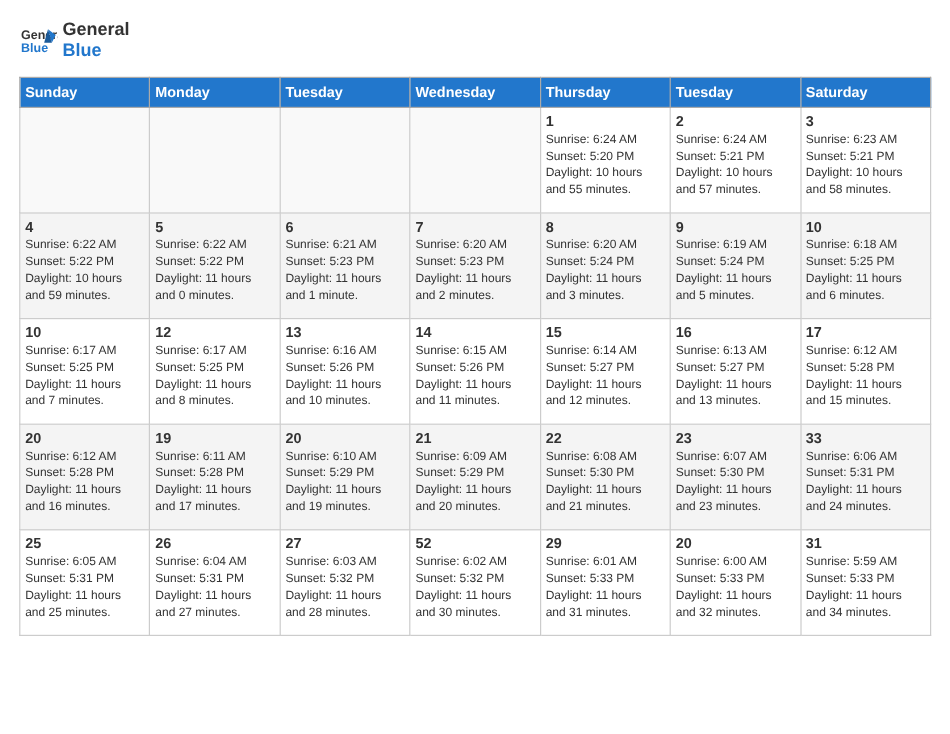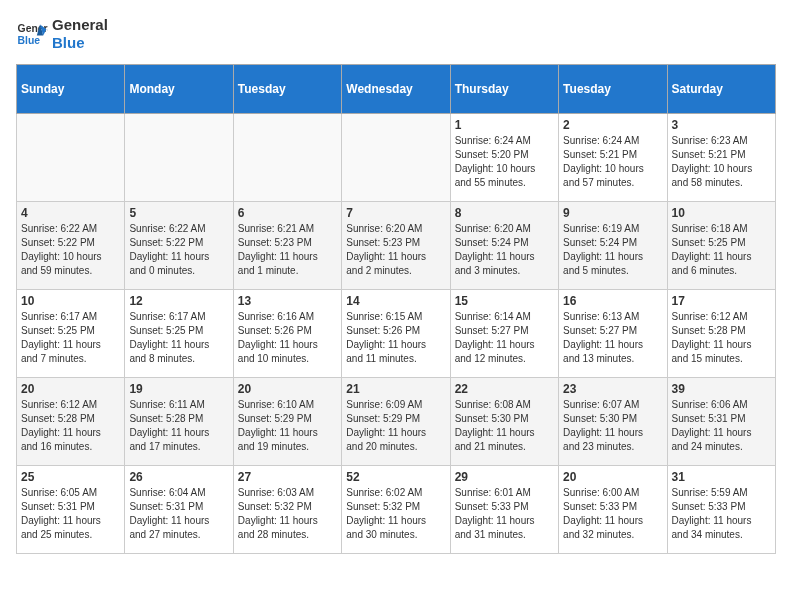--- a/index.html
+++ b/index.html
@@ -40,21 +40,21 @@
     table {
       width: 100%;
       border-collapse: collapse;
       table-layout: fixed;
     }
     th {
       background-color: #2277cc;
       color: #fff;
       font-size: 12px;
       font-weight: bold;
-      padding: 17px 4px;
+      padding: 5px 4px;
       text-align: left;
       border: 1px solid #aaa;
     }
     td {
       border: 1px solid #ccc;
       vertical-align: top;
       padding: 4px;
       font-size: 10.5px;
       color: #333;
       background: #fff;
@@ -210,21 +210,21 @@
         </td>
         <td class="alt-row">
           <span class="day-num">22</span>
           <div class="day-info">Sunrise: 6:08 AM<br>Sunset: 5:30 PM<br>Daylight: 11 hours<br>and 21 minutes.</div>
         </td>
         <td class="alt-row">
           <span class="day-num">23</span>
           <div class="day-info">Sunrise: 6:07 AM<br>Sunset: 5:30 PM<br>Daylight: 11 hours<br>and 23 minutes.</div>
         </td>
         <td class="alt-row">
-          <span class="day-num">39</span>
+          <span class="day-num">33</span>
           <div class="day-info">Sunrise: 6:06 AM<br>Sunset: 5:31 PM<br>Daylight: 11 hours<br>and 24 minutes.</div>
         </td>
       </tr>
       <tr>
         <td>
           <span class="day-num">25</span>
           <div class="day-info">Sunrise: 6:05 AM<br>Sunset: 5:31 PM<br>Daylight: 11 hours<br>and 25 minutes.</div>
         </td>
         <td>
           <span class="day-num">26</span>

